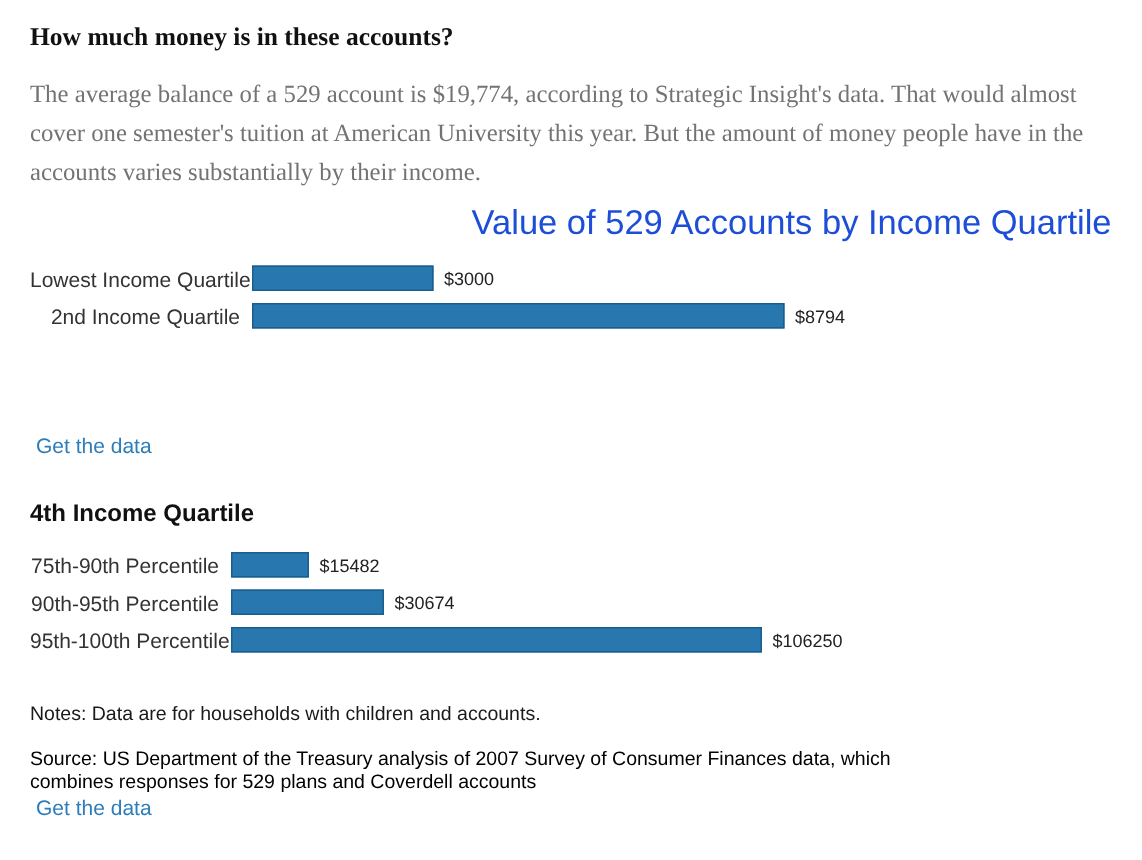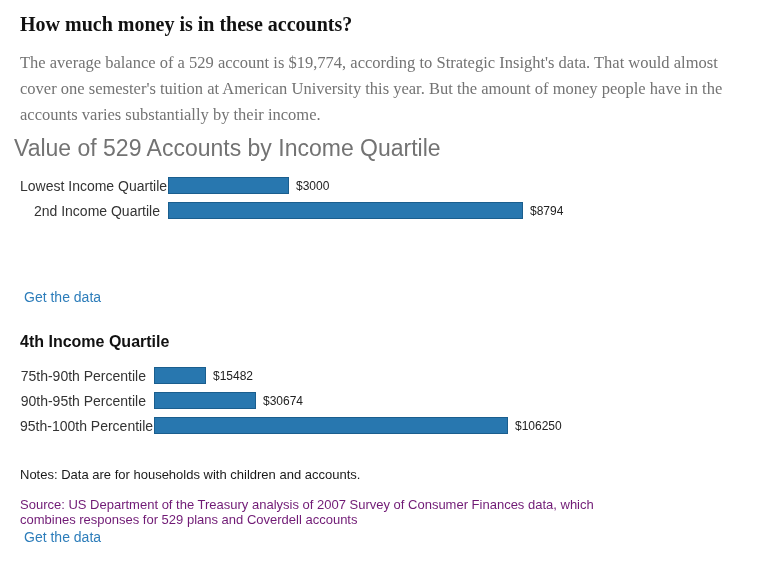--- a/index.html
+++ b/index.html
@@ -12,33 +12,33 @@
   body {
     width: 761px; height: 573px; overflow: hidden;
     background: #ffffff;
     font-family: "Liberation Sans", sans-serif;
   }
   .page { padding: 12px 20px 0 20px; }
 
   
   .article-heading {
     font-family: "Liberation Serif", serif;
-    font-size: 20px; font-weight: bold; line-height: 21px;
+    font-size: 17px; font-weight: bold; line-height: 21px;
     color: #111; margin: 2px 0 0 0;
   }
   .article-para {
     font-family: "Liberation Serif", serif;
     font-size: 16.5px; line-height: 26px; color: #737373;
     margin: 15px 0 0 0; max-width: 716px;
   }
 
   
   .chart1-title {
-    font-size: 23px; font-weight: 400; color: #737373;
-    margin: 7px 0 0 -6px; line-height: 26px;
+    font-size: 23px; font-weight: 400; color: #1d4ed8;
+    margin: 7px 0 0 -6px; line-height: 26px; text-align: right;
   }
   .rows { margin-top: 16px; }
   .chart-row { display: flex; align-items: center; height: 17px; margin-bottom: 8px; }
   .cat-label { text-align: right; margin-right: 8px; font-size: 14px; color: #333; flex: 0 0 auto; white-space: nowrap; }
   .rows[data-chart="0"] .cat-label { width: 140px; }
   .rows[data-chart="1"] .cat-label { width: 126px; }
   .bar { height: 17px; background: var(--bar-fill); border: 1px solid var(--bar-border); }
   .val-label { margin-left: 7px; font-size: 12px; color: #222; white-space: nowrap; }
 
   .get-data { color: var(--link); font-size: 14px; display: inline-block; cursor: pointer; }
@@ -46,21 +46,21 @@
   .get-data-2 { margin: 2px 0 0 4px; }
 
   
   .chart2-title {
     font-size: 16px; font-weight: bold; color: #111;
     margin: 27px 0 0 0; line-height: 18px;
   }
 
   
   .notes { margin: 33px 0 0 0; font-size: 13px; line-height: 16px; color: #1a1a1a; }
-  .source { margin: 14px 0 0 0; font-size: 13px; line-height: 15px; color: #701a75; max-width: 628px; }
+  .source { margin: 14px 0 0 0; font-size: 13px; line-height: 15px; color: #000000; max-width: 628px; }
   .notes b, .source b { font-weight: normal; }
 </style>
 </head>
 <body>
 
 <div class="page">
 
   <h3 class="article-heading">How much money is in these accounts?</h3>
 
   <p class="article-para">The average balance of a 529 account is $19,774, according to Strategic Insight's data. That would almost cover one semester's tuition at American University this year. But the amount of money people have in the accounts varies substantially by their income.</p>

